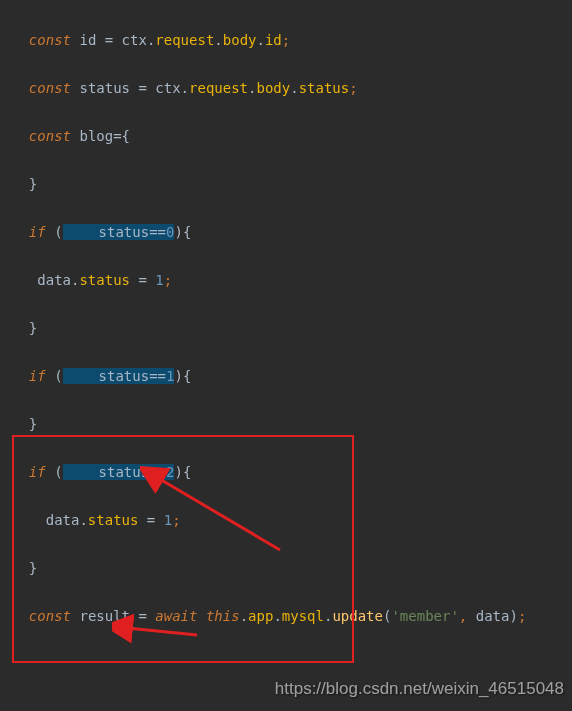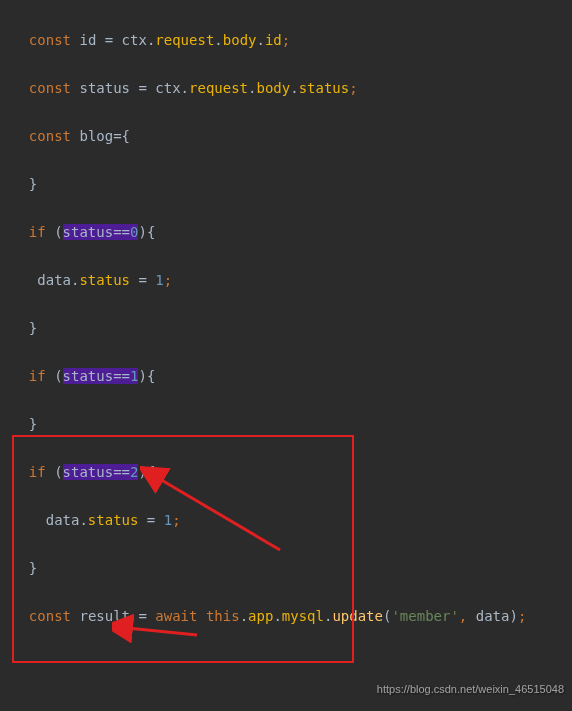--- a/index.html
+++ b/index.html
@@ -12,27 +12,27 @@
   width: 572px;
   height: 711px;
   overflow: hidden;
   position: relative;
   padding: 4px 0;
 }
 .code-container {
   padding-left: 12px;
   white-space: pre;
 }
-.kw { color: #cc7832; }
+.kw { color: #cc7832; font-style: italic; }
 .prop { color: #eab308; }
 .num { color: #6897bb; }
 .str { color: #6a8759; }
 .punct { color: #cc7832; }
 .method { color: #ffc66d; }
-.hl { background: #4c1d95; }
+.hl { background: #0c4a6e; padding-left: 36px; }
 .red-box {
   position: absolute;
   left: 12px;
   top: 435px;
   width: 342px;
   height: 228px;
   border: 2px solid #e02020;
   pointer-events: none;
 }
 .arrow1 {
@@ -46,21 +46,21 @@
   left: 112px;
   top: 590px;
   pointer-events: none;
 }
 .watermark {
   position: absolute;
   right: 8px;
   bottom: 10px;
   color: #ffffff;
   opacity: 0.55;
-  font-size: 11px;
+  font-size: 17px;
   font-family: Arial, sans-serif;
   text-shadow: 1px 1px 2px #000;
 }
 .line { display: block; height: 24px; }
 </style>
 </head>
 <body>
 
 <div class="code-container">
 <span class="line">  <span class="kw">const</span> <span>id</span><span> = ctx.</span><span class="prop">request</span>.<span class="prop">body</span>.<span class="prop">id</span><span class="punct">;</span></span>

